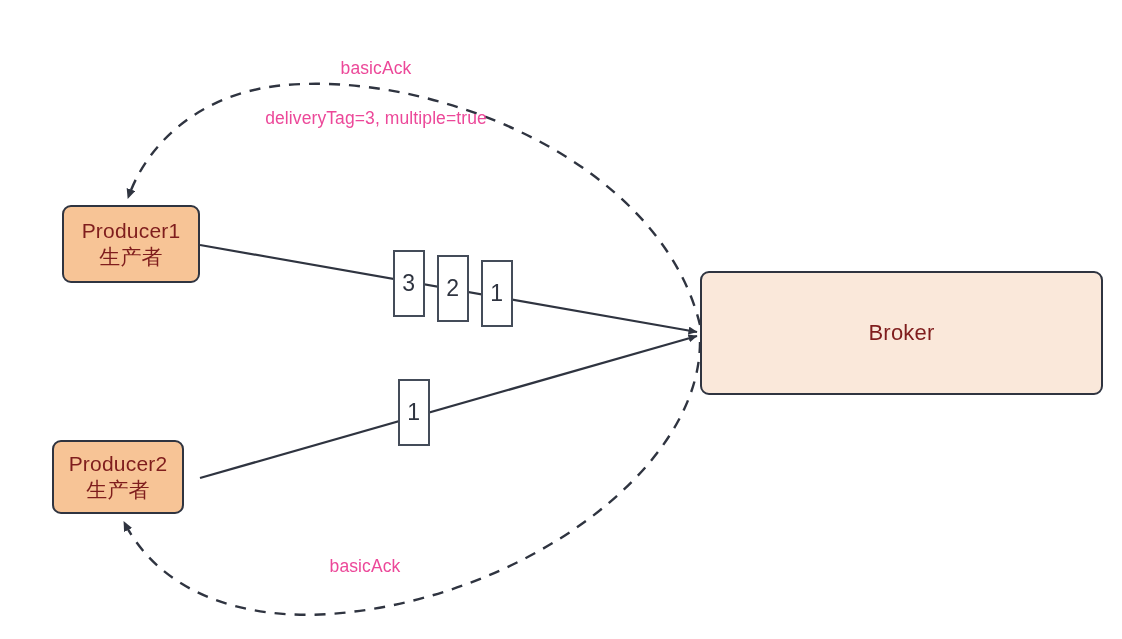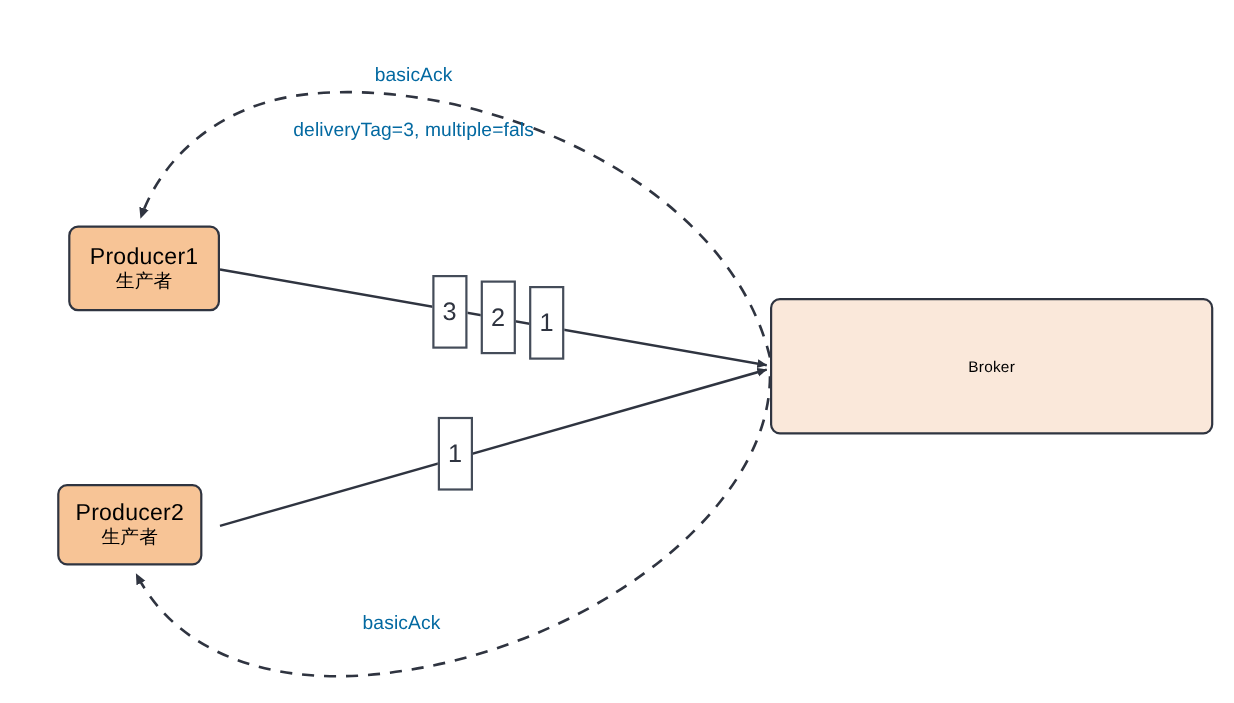--- a/index.html
+++ b/index.html
@@ -22,54 +22,54 @@
     width: 1122px;
     height: 639px;
   }
   .node {
     position: absolute;
     box-sizing: border-box;
     display: flex;
     flex-direction: column;
     align-items: center;
     justify-content: center;
-    color: #000000;
+    color: #7f1d1d;
     letter-spacing: 0.2px;
   }
   .producer {
     border: 2px solid #2f3440;
     border-radius: 9px;
     background: #f7c496;
     font-size: 21px;
     line-height: 1.22;
   }
   .producer .cn {
-    font-size: 17px;
+    font-size: 21px;
   }
   .broker {
     border: 2px solid #2f3440;
     border-radius: 9px;
     background: #fae8da;
-    font-size: 14px;
+    font-size: 22px;
   }
   .msgbox {
     position: absolute;
     box-sizing: border-box;
     border: 2px solid #444c59;
     background: #ffffff;
     display: flex;
     align-items: center;
     justify-content: center;
     font-size: 23px;
     color: #2f3440;
     letter-spacing: 0.5px;
   }
   .edge-label {
     position: absolute;
-    color: #0369a1;
+    color: #ec4899;
     font-size: 17.5px;
     line-height: 1.42;
     text-align: center;
     white-space: pre-line;
     letter-spacing: 0.1px;
   }
 </style>
 </head>
 <body>
 
@@ -117,21 +117,21 @@
   <div class="msgbox" style="left:481px; top:260px; width:32px; height:67px;">
     <span>1</span>
   </div>
 
   <div class="msgbox" style="left:398px; top:379px; width:32px; height:67px;">
     <span>1</span>
   </div>
 
   <div class="edge-label" style="left:246px; top:31px; width:260px;">
     <div>basicAck</div>
-    <div>deliveryTag=3, multiple=fals</div>
+    <div>deliveryTag=3, multiple=true</div>
   </div>
 
   <div class="edge-label" style="left:230px; top:529px; width:270px;">
     <div>basicAck</div>
     
   </div>
 
 </div>
 
 </body></html>

